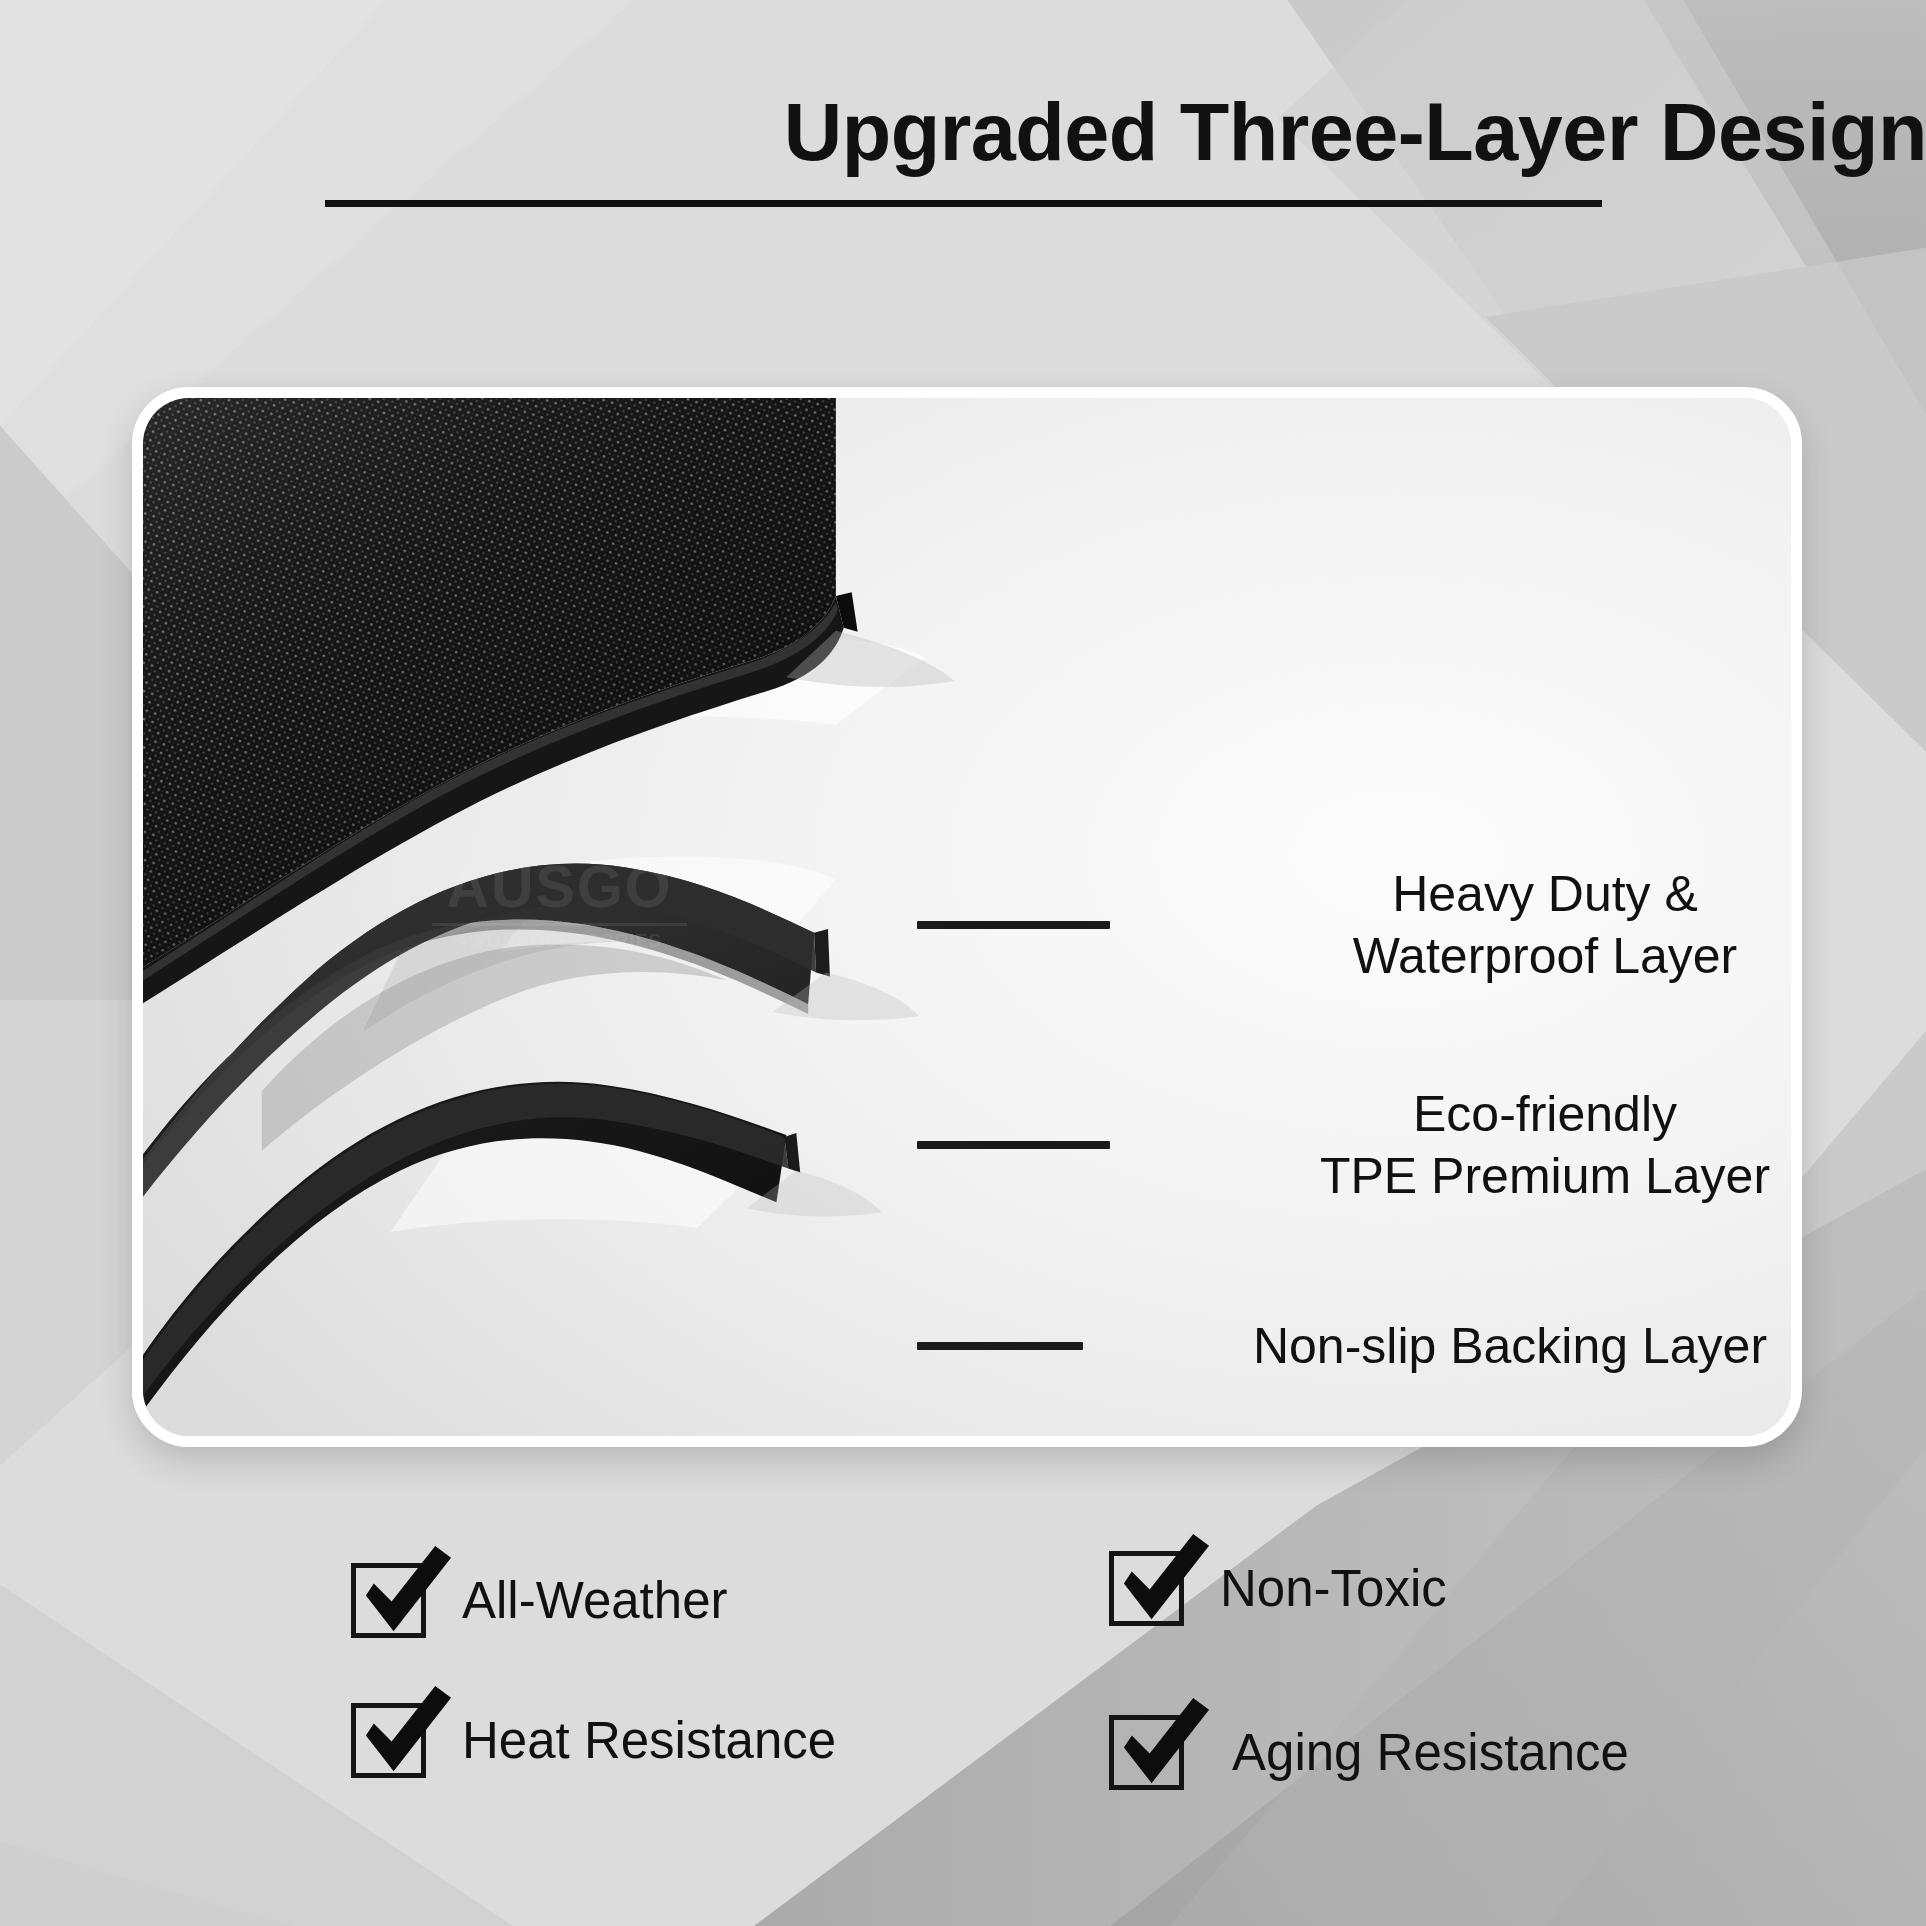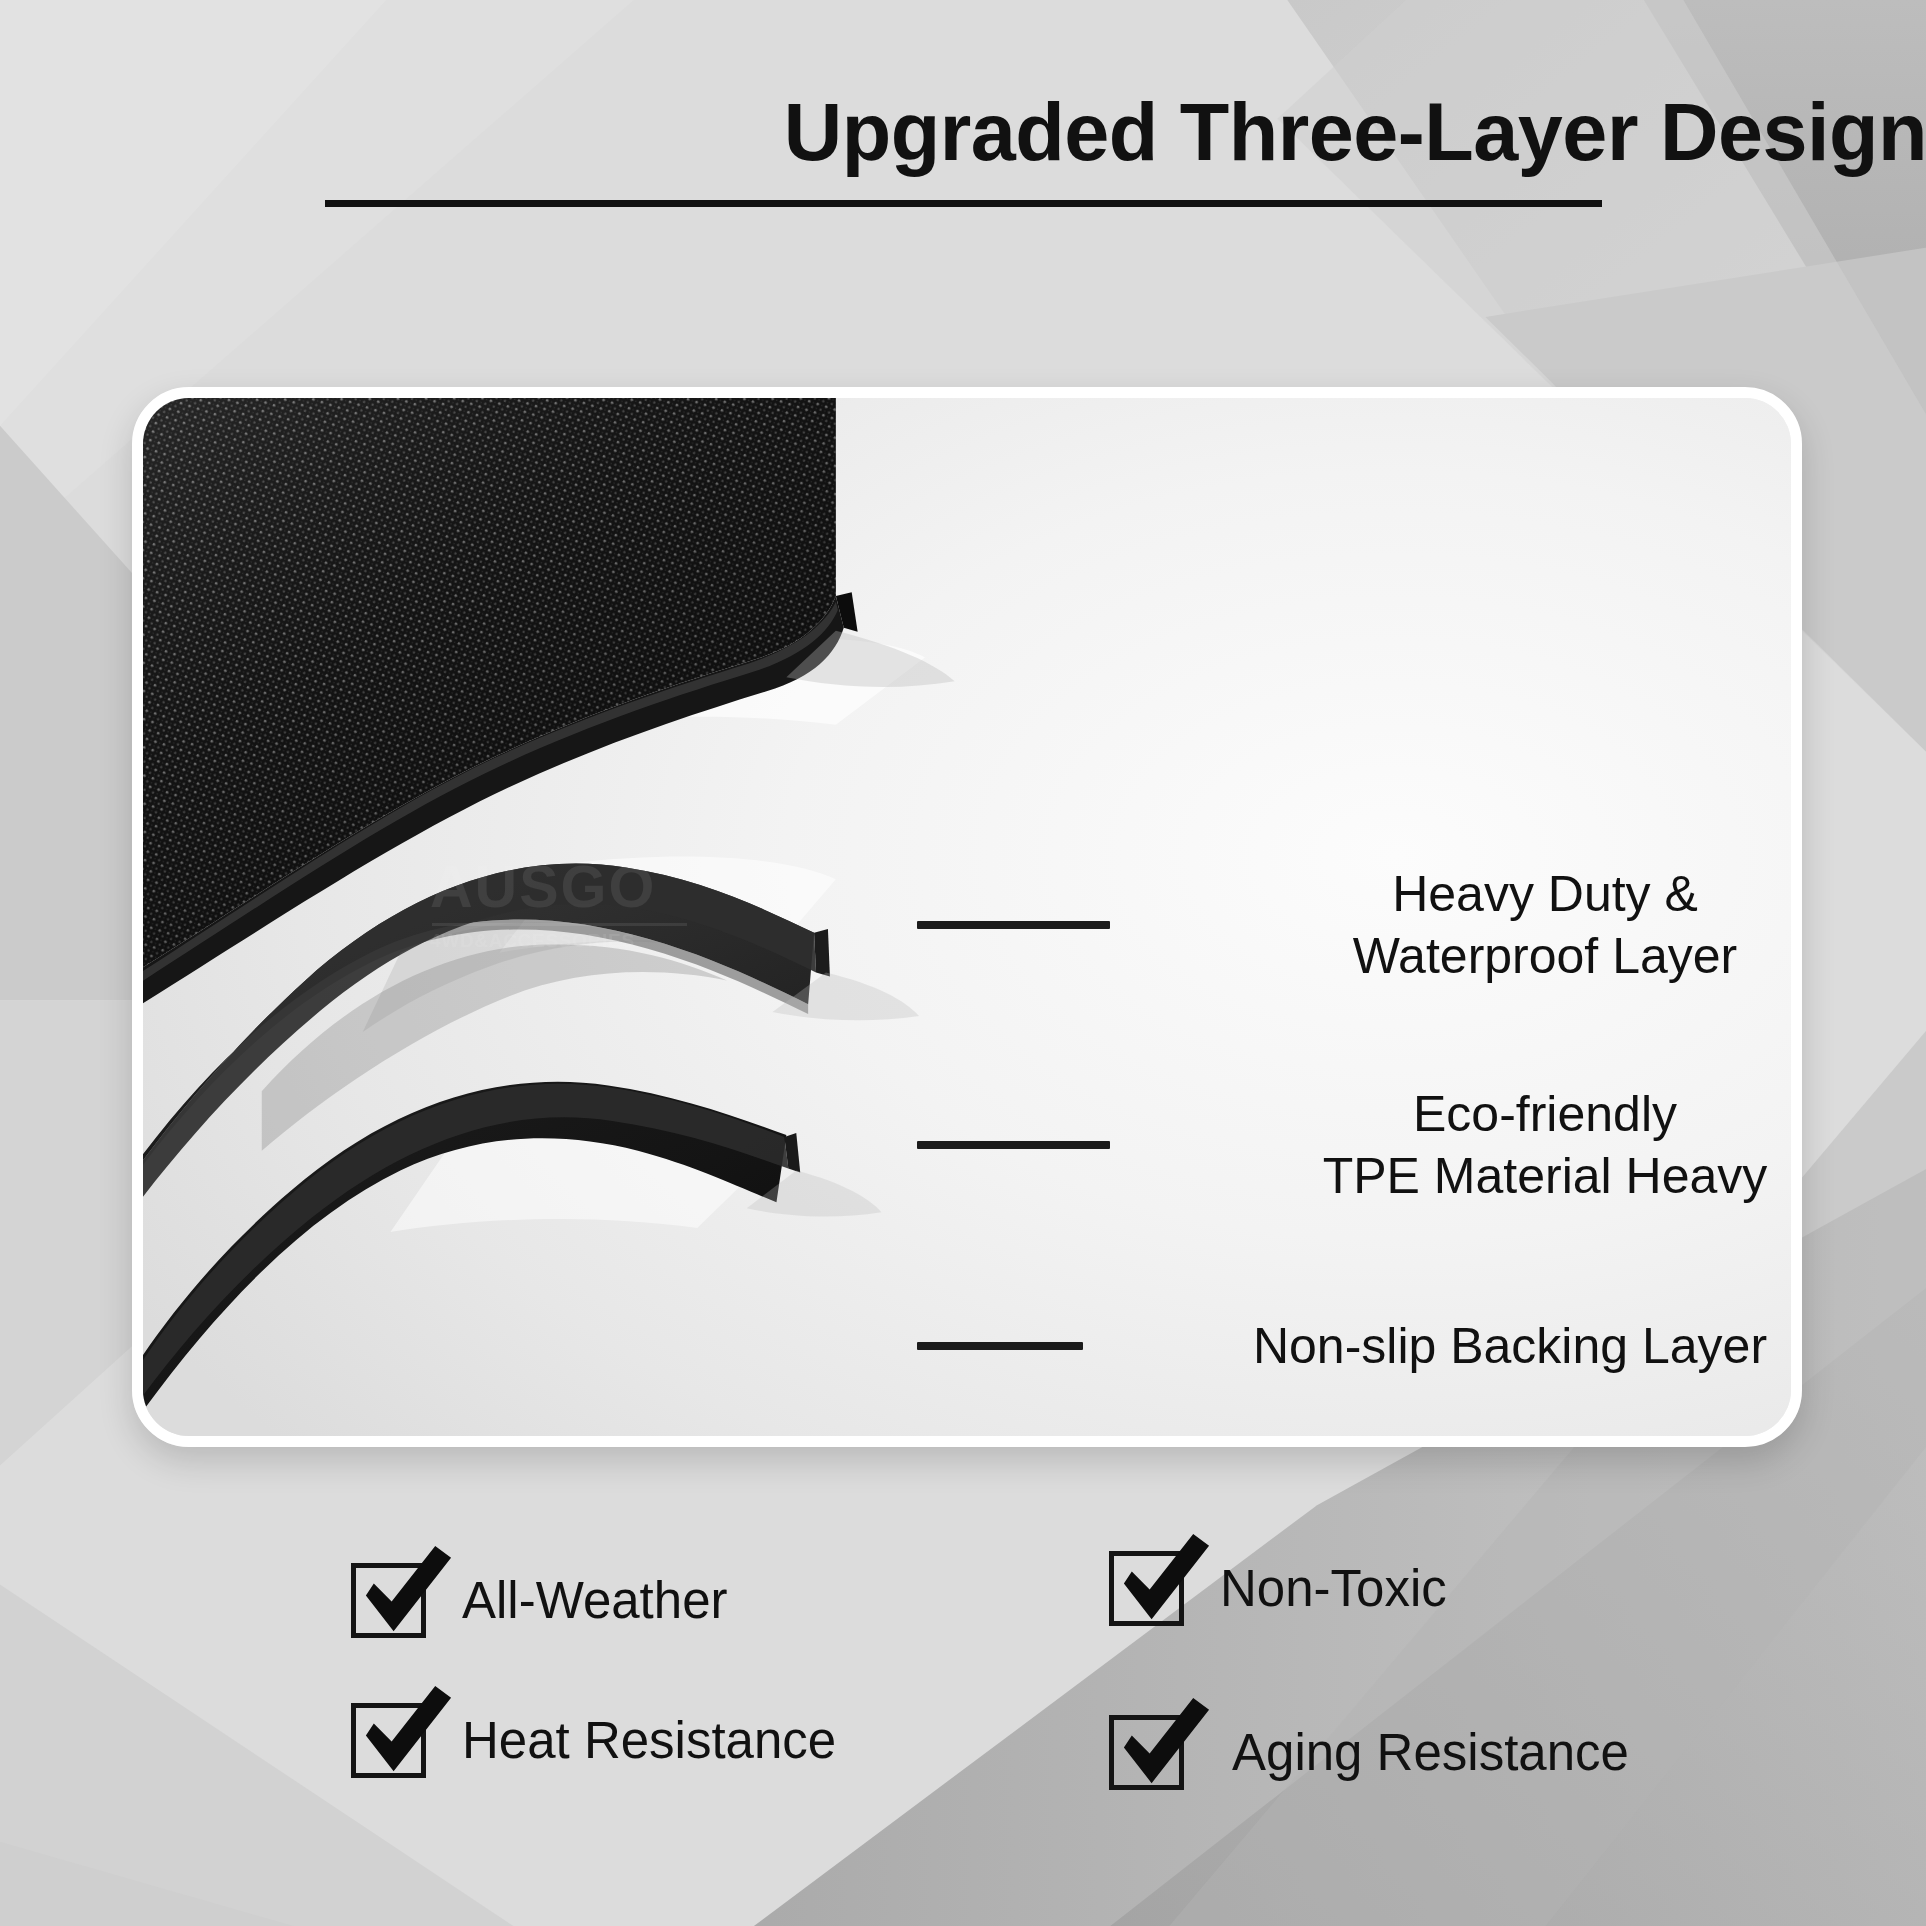--- a/index.html
+++ b/index.html
@@ -35,21 +35,21 @@
     box-sizing:border-box;overflow:hidden;
     background:radial-gradient(120% 110% at 78% 46%, #fafafa 0%, #f2f2f2 38%, #e6e6e6 72%, #dedede 100%);
     box-shadow:0 14px 34px rgba(0,0,0,0.16);
   }
   .panel-inner{position:absolute;inset:0;}
   .panel-svg{position:absolute;left:0;top:0;width:1648px;height:1039px;}
 
   
   .watermark{
     position:absolute;left:287px;top:460px;width:259px;
-    pointer-events:none;
+    text-align:center;pointer-events:none;
   }
   .wm-main{
     font-size:59px;font-weight:bold;letter-spacing:2px;
     color:rgba(255,255,255,0.085);line-height:1;
   }
   .wm-rule{height:3px;background:rgba(255,255,255,0.085);margin:6px 2px 5px 2px;}
   .wm-sub{
     font-size:19px;font-weight:bold;letter-spacing:0.7px;
     color:rgba(255,255,255,0.085);line-height:1;
   }
@@ -291,21 +291,21 @@
       </div>
 
       <div class="callout" id="callout-1">
         <span class="leader"></span>
         <span class="callout-text">Heavy Duty &amp;
 Waterproof Layer</span>
       </div>
       <div class="callout" id="callout-2">
         <span class="leader"></span>
         <span class="callout-text">Eco-friendly
-TPE Material Heavy</span>
+TPE Premium Layer</span>
       </div>
       <div class="callout" id="callout-3">
         <span class="leader"></span>
         <span class="callout-text">Non-slip Backing Layer</span>
       </div>
     </div>
   </div>
 
   <div class="features">
 

